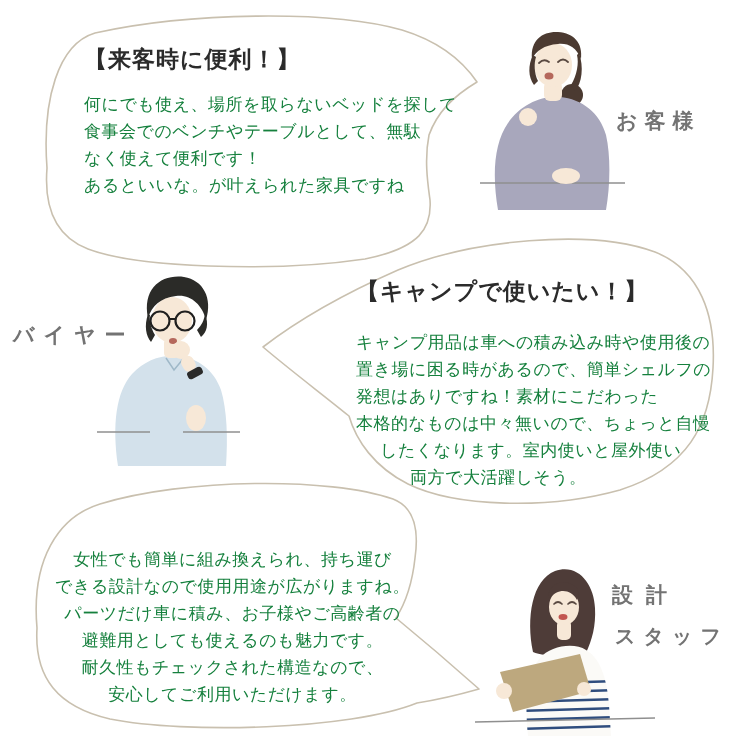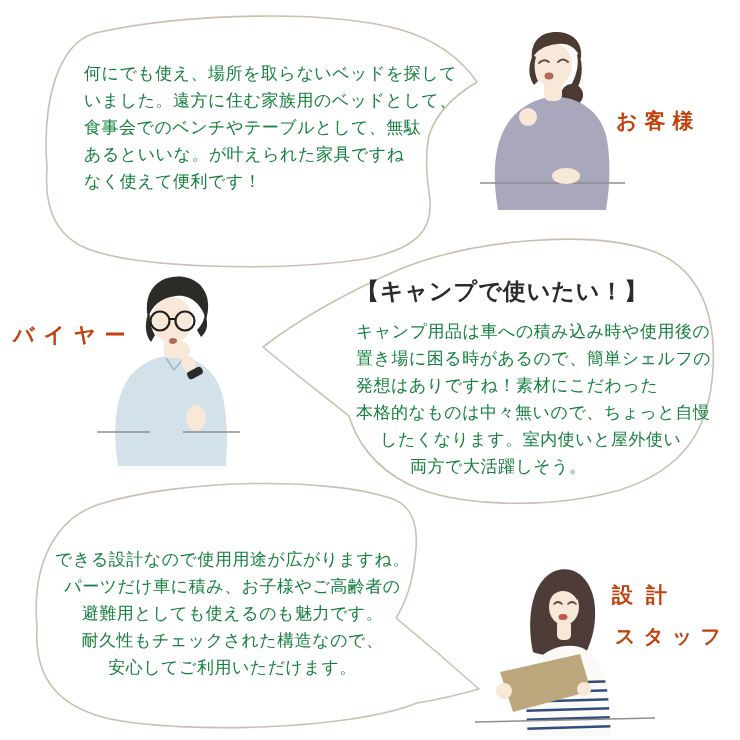--- a/index.html
+++ b/index.html
@@ -12,21 +12,21 @@
   .bubble-title{
     font-size:23px;font-weight:600;color:#2b2b2b;letter-spacing:1px;white-space:nowrap;
   }
   .bubble-body .line{
     font-size:17px;line-height:27px;letter-spacing:0.5px;color:#15803d;white-space:nowrap;
   }
   #camp-body .line:nth-child(5){padding-left:24px;}
   #camp-body .line:nth-child(6){padding-left:54px;}
   #emergency-body{text-align:center;}
   .char-label{
-    position:absolute;font-size:21px;font-weight:700;color:#c2410c;white-space:nowrap;
+    position:absolute;font-size:21px;font-weight:700;color:#737373;white-space:nowrap;
   }
   #label-customer{left:616px;top:107px;letter-spacing:7px;}
   #label-buyer{left:13px;top:321px;letter-spacing:9px;}
   #label-designer-1{left:612px;top:581px;letter-spacing:13px;}
   #label-designer-2{left:615px;top:623px;letter-spacing:8px;font-size:20px;}
 </style>
 </head>
 <body>
 
 <div id="canvas">
@@ -108,42 +108,43 @@
       <line x1="50" y1="160" x2="150" y2="157"></line>
       <line x1="50" y1="169" x2="150" y2="166"></line>
     </g>
     <polygon points="30,112 110,94 121,131 43,152" fill="#bda87e"></polygon>
     <circle cx="34" cy="131" r="8" fill="#f7e8d7"></circle>
     <circle cx="114" cy="129" r="7" fill="#f7e8d7"></circle>
     <line x1="5" y1="162" x2="185" y2="158" stroke-width="1.5" stroke="#8f8f8f"></line>
   </svg>
 
   <div class="bubble-text" style="left:84px;top:44px;">
+    <div class="bubble-title">【来客時に便利！】</div>
     <div class="bubble-body" id="guest-body" style="margin-top:16px;">
       <div class="line">何にでも使え、場所を取らないベッドを探して</div>
-      <div class="line">いました。遠方に住む家族用のベッドとして、</div>
       <div class="line">食事会でのベンチやテーブルとして、無駄</div>
+      <div class="line">なく使えて便利です！</div>
       <div class="line">あるといいな。が叶えられた家具ですね</div>
-      <div class="line">なく使えて便利です！</div>
     </div>
   </div>
 
   <div class="bubble-text" style="left:356px;top:276px;">
     <div class="bubble-title">【キャンプで使いたい！】</div>
-    <div class="bubble-body" id="camp-body" style="margin-top:11px;">
+    <div class="bubble-body" id="camp-body" style="margin-top:22px;">
       <div class="line">キャンプ用品は車への積み込み時や使用後の</div>
       <div class="line">置き場に困る時があるので、簡単シェルフの</div>
       <div class="line">発想はありですね！素材にこだわった</div>
       <div class="line">本格的なものは中々無いので、ちょっと自慢</div>
       <div class="line">したくなります。室内使いと屋外使い</div>
       <div class="line">両方で大活躍しそう。</div>
     </div>
   </div>
 
   <div class="bubble-text bubble-body" id="emergency-body" style="left:35px;top:546px;width:395px;">
+    <div class="line">女性でも簡単に組み換えられ、持ち運び</div>
     <div class="line">できる設計なので使用用途が広がりますね。</div>
     <div class="line">パーツだけ車に積み、お子様やご高齢者の</div>
     <div class="line">避難用としても使えるのも魅力です。</div>
     <div class="line">耐久性もチェックされた構造なので、</div>
     <div class="line">安心してご利用いただけます。</div>
   </div>
 
   <div class="char-label" id="label-customer">お客様</div>
   <div class="char-label" id="label-buyer">バイヤー</div>
   <div class="char-label" id="label-designer-1">設計</div>

